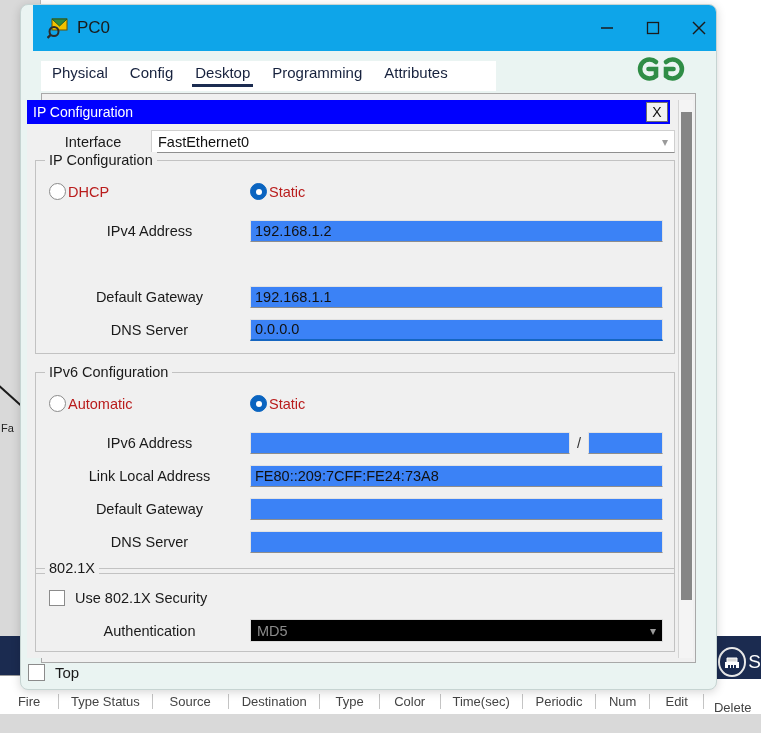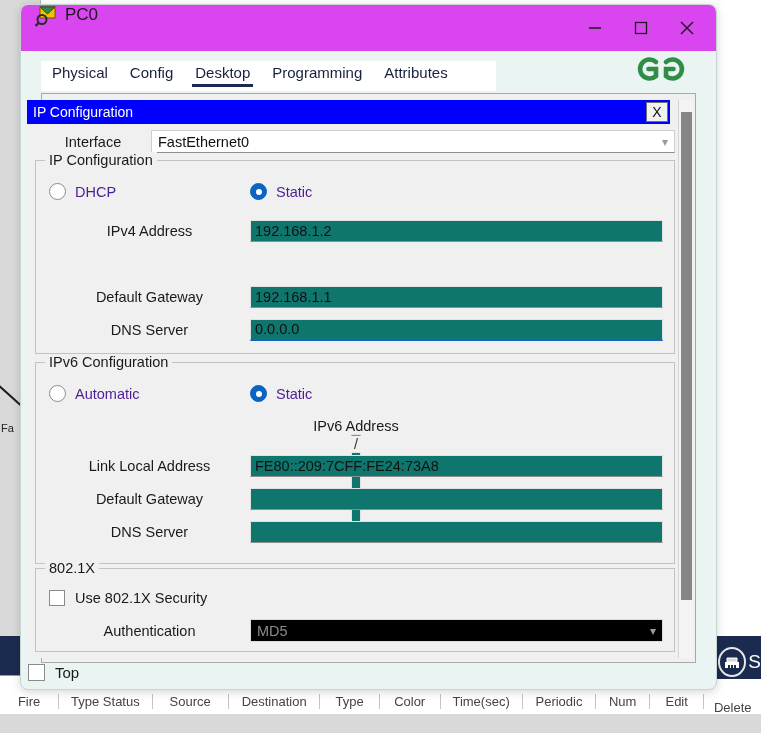--- a/index.html
+++ b/index.html
@@ -126,24 +126,25 @@
     background: #eaf4f2;
     border: 1px solid #c6d4d2;
     border-radius: 8px;
     box-shadow: 0 2px 10px rgba(0,0,0,0.17);
     box-sizing: border-box;
     overflow: hidden;
   }
 
   .titlebar {
     position: absolute;
-    left: 0; top: 0;
+    left: 12px; top: 0;
     width: 695px; height: 46px;
-    background: #d946ef;
-    display: flex;
+    background: #0ea5e9;
+    display: flex;
+    align-items: center;
   }
   .title-icon {
     margin-left: 14px;
     width: 22px; height: 22px;
     position: relative;
   }
   .title-text {
     margin-left: 8px;
     font-size: 17px;
     color: #1a1a1a;
@@ -308,21 +309,21 @@
   .group-title {
     position: absolute;
     top: -9px; left: 9px;
     background: #f0f0f0;
     padding: 0 4px;
     font-size: 14.5px;
     color: #1a1a1a;
   }
 
   #group-ipv4 { left: 8px; top: 36px; width: 640px; height: 194px; }
-  #group-ipv6 { left: 8px; top: 238px; width: 640px; height: 202px; }
+  #group-ipv6 { left: 8px; top: 248px; width: 640px; height: 202px; }
   #group-8021x { left: 8px; top: 444px; width: 640px; height: 84px; }
 
   .grow {
     position: absolute;
     left: 13px;
     width: 614px;
     height: 29px;
     display: flex;
     align-items: center;
   }
@@ -344,30 +345,30 @@
   }
   .radio.checked::after {
     content: "";
     position: absolute;
     left: 4.5px; top: 4.5px;
     width: 6px; height: 6px;
     border-radius: 50%;
     background: #ffffff;
   }
   .radio-label {
-    margin-left: 9px;
+    margin-left: 2px;
     font-size: 14.5px;
-    color: #4c1d95;
+    color: #b91c1c;
   }
   .radio-group-left { width: 201px; display: flex; align-items: center; }
 
   .txt {
     flex: 1;
     height: 22px;
-    background: #0f766e;
+    background: #3b82f6;
     border: 1px solid #e2e2e2;
     border-bottom: 1px solid #8d8d8d;
     font-size: 14.5px;
     color: #111;
     display: flex;
     align-items: center;
     padding: 0 4px;
     box-sizing: border-box;
   }
   .txt.focused {
@@ -555,21 +556,21 @@
         <span class="radio-group-left">
           <span class="radio"></span>
           <span class="radio-label">Automatic</span>
         </span>
         <span class="radio-group-left">
           <span class="radio checked"></span>
           <span class="radio-label">Static</span>
         </span>
       </div>
 
-      <div class="grow" style="top:55px;flex-direction:column;">
+      <div class="grow" style="top:55px;">
         <span class="lbl">IPv6 Address</span>
         <span class="txt"></span>
         <span class="slash">/</span>
         <span class="txt narrow"></span>
       </div>
 
       <div class="grow" style="top:88px;">
         <span class="lbl">Link Local Address</span>
         <span class="txt">FE80::209:7CFF:FE24:73A8</span>
       </div>

